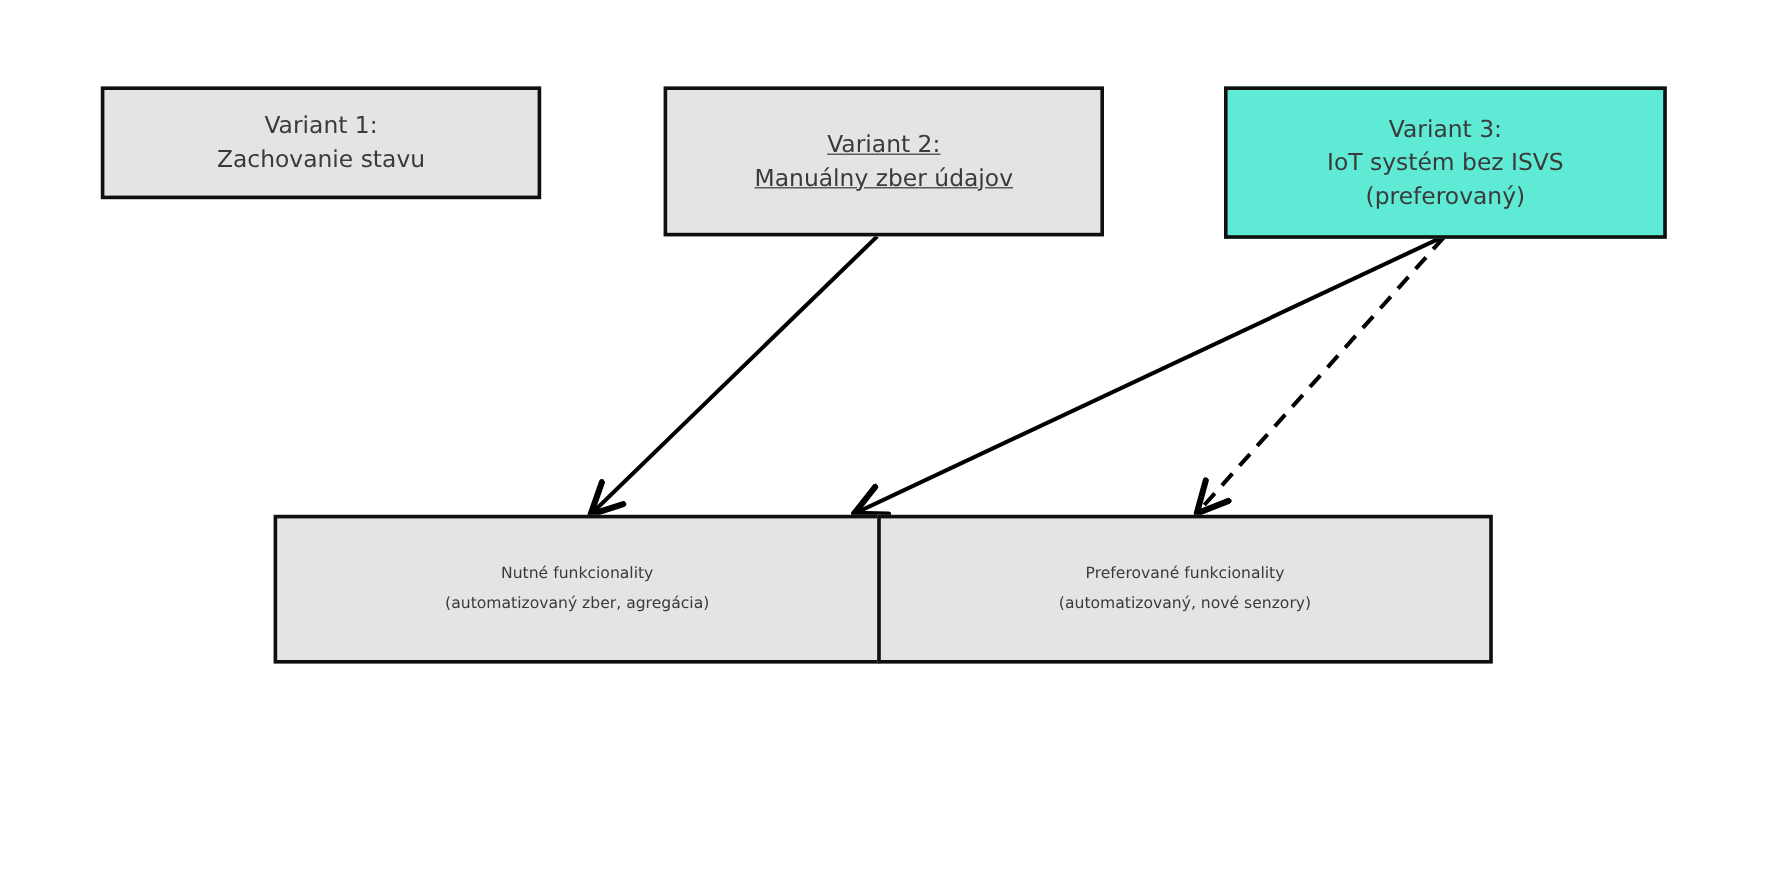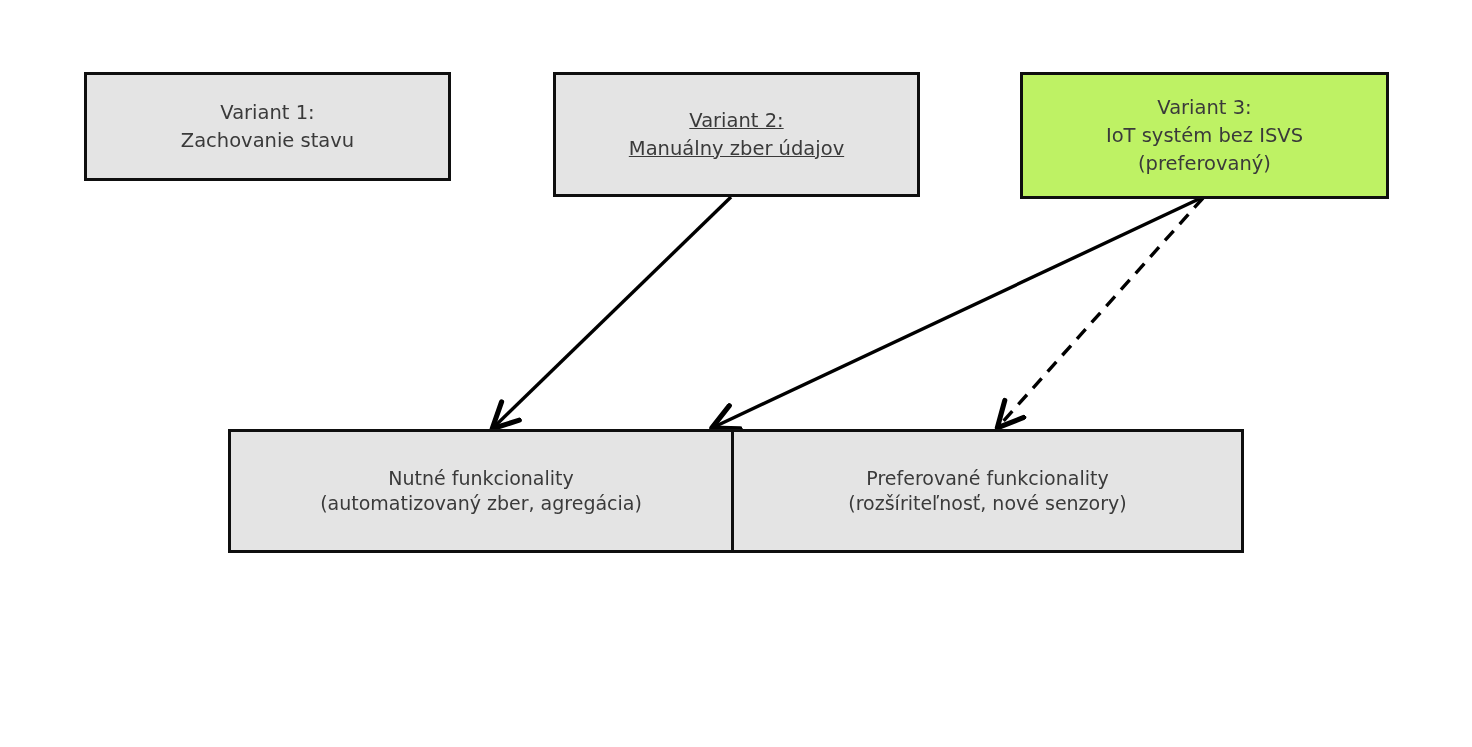--- a/index.html
+++ b/index.html
@@ -38,35 +38,35 @@
     justify-content: center;
     text-align: center;
     color: #3a3a3a;
   }
   .node-variant {
     background: #e4e4e4;
     font-size: 19.5px;
     line-height: 28px;
   }
   .node-variant.preferred {
-    background: #bef264;
+    background: #5eead4;
     justify-content: center;
   }
   .node-func {
     background: #e4e4e4;
-    font-size: 19px;
+    font-size: 13px;
     line-height: 25px;
   }
   .node-label {
     white-space: pre-line;
     padding: 0 10px;
   }
 
   
-  #node-variant-1 { left: 84px;  top: 72px;  width: 367px; height: 109px; }
+  #node-variant-1 { left: 84px;  top: 72px;  width: 367px; height: 94px; }
   #node-variant-2 { left: 553px; top: 72px;  width: 367px; height: 125px; text-decoration: underline; }
   #node-variant-3 { left: 1020px;top: 72px;  width: 369px; height: 127px; }
   #node-nutne     { left: 228px; top: 429px; width: 506px; height: 124px; }
   #node-preferovane { left: 731px; top: 429px; width: 513px; height: 124px; }
 </style>
 </head>
 <body>
 
 <div id="diagram-canvas">
 
@@ -100,16 +100,16 @@
 (preferovaný)</span>
   </div>
 
   <div id="node-nutne" class="node node-func">
     <span class="node-label">Nutné funkcionality
 (automatizovaný zber, agregácia)</span>
   </div>
 
   <div id="node-preferovane" class="node node-func">
     <span class="node-label">Preferované funkcionality
-(rozšíriteľnosť, nové senzory)</span>
+(automatizovaný, nové senzory)</span>
   </div>
 
 </div>
 
 </body></html>

